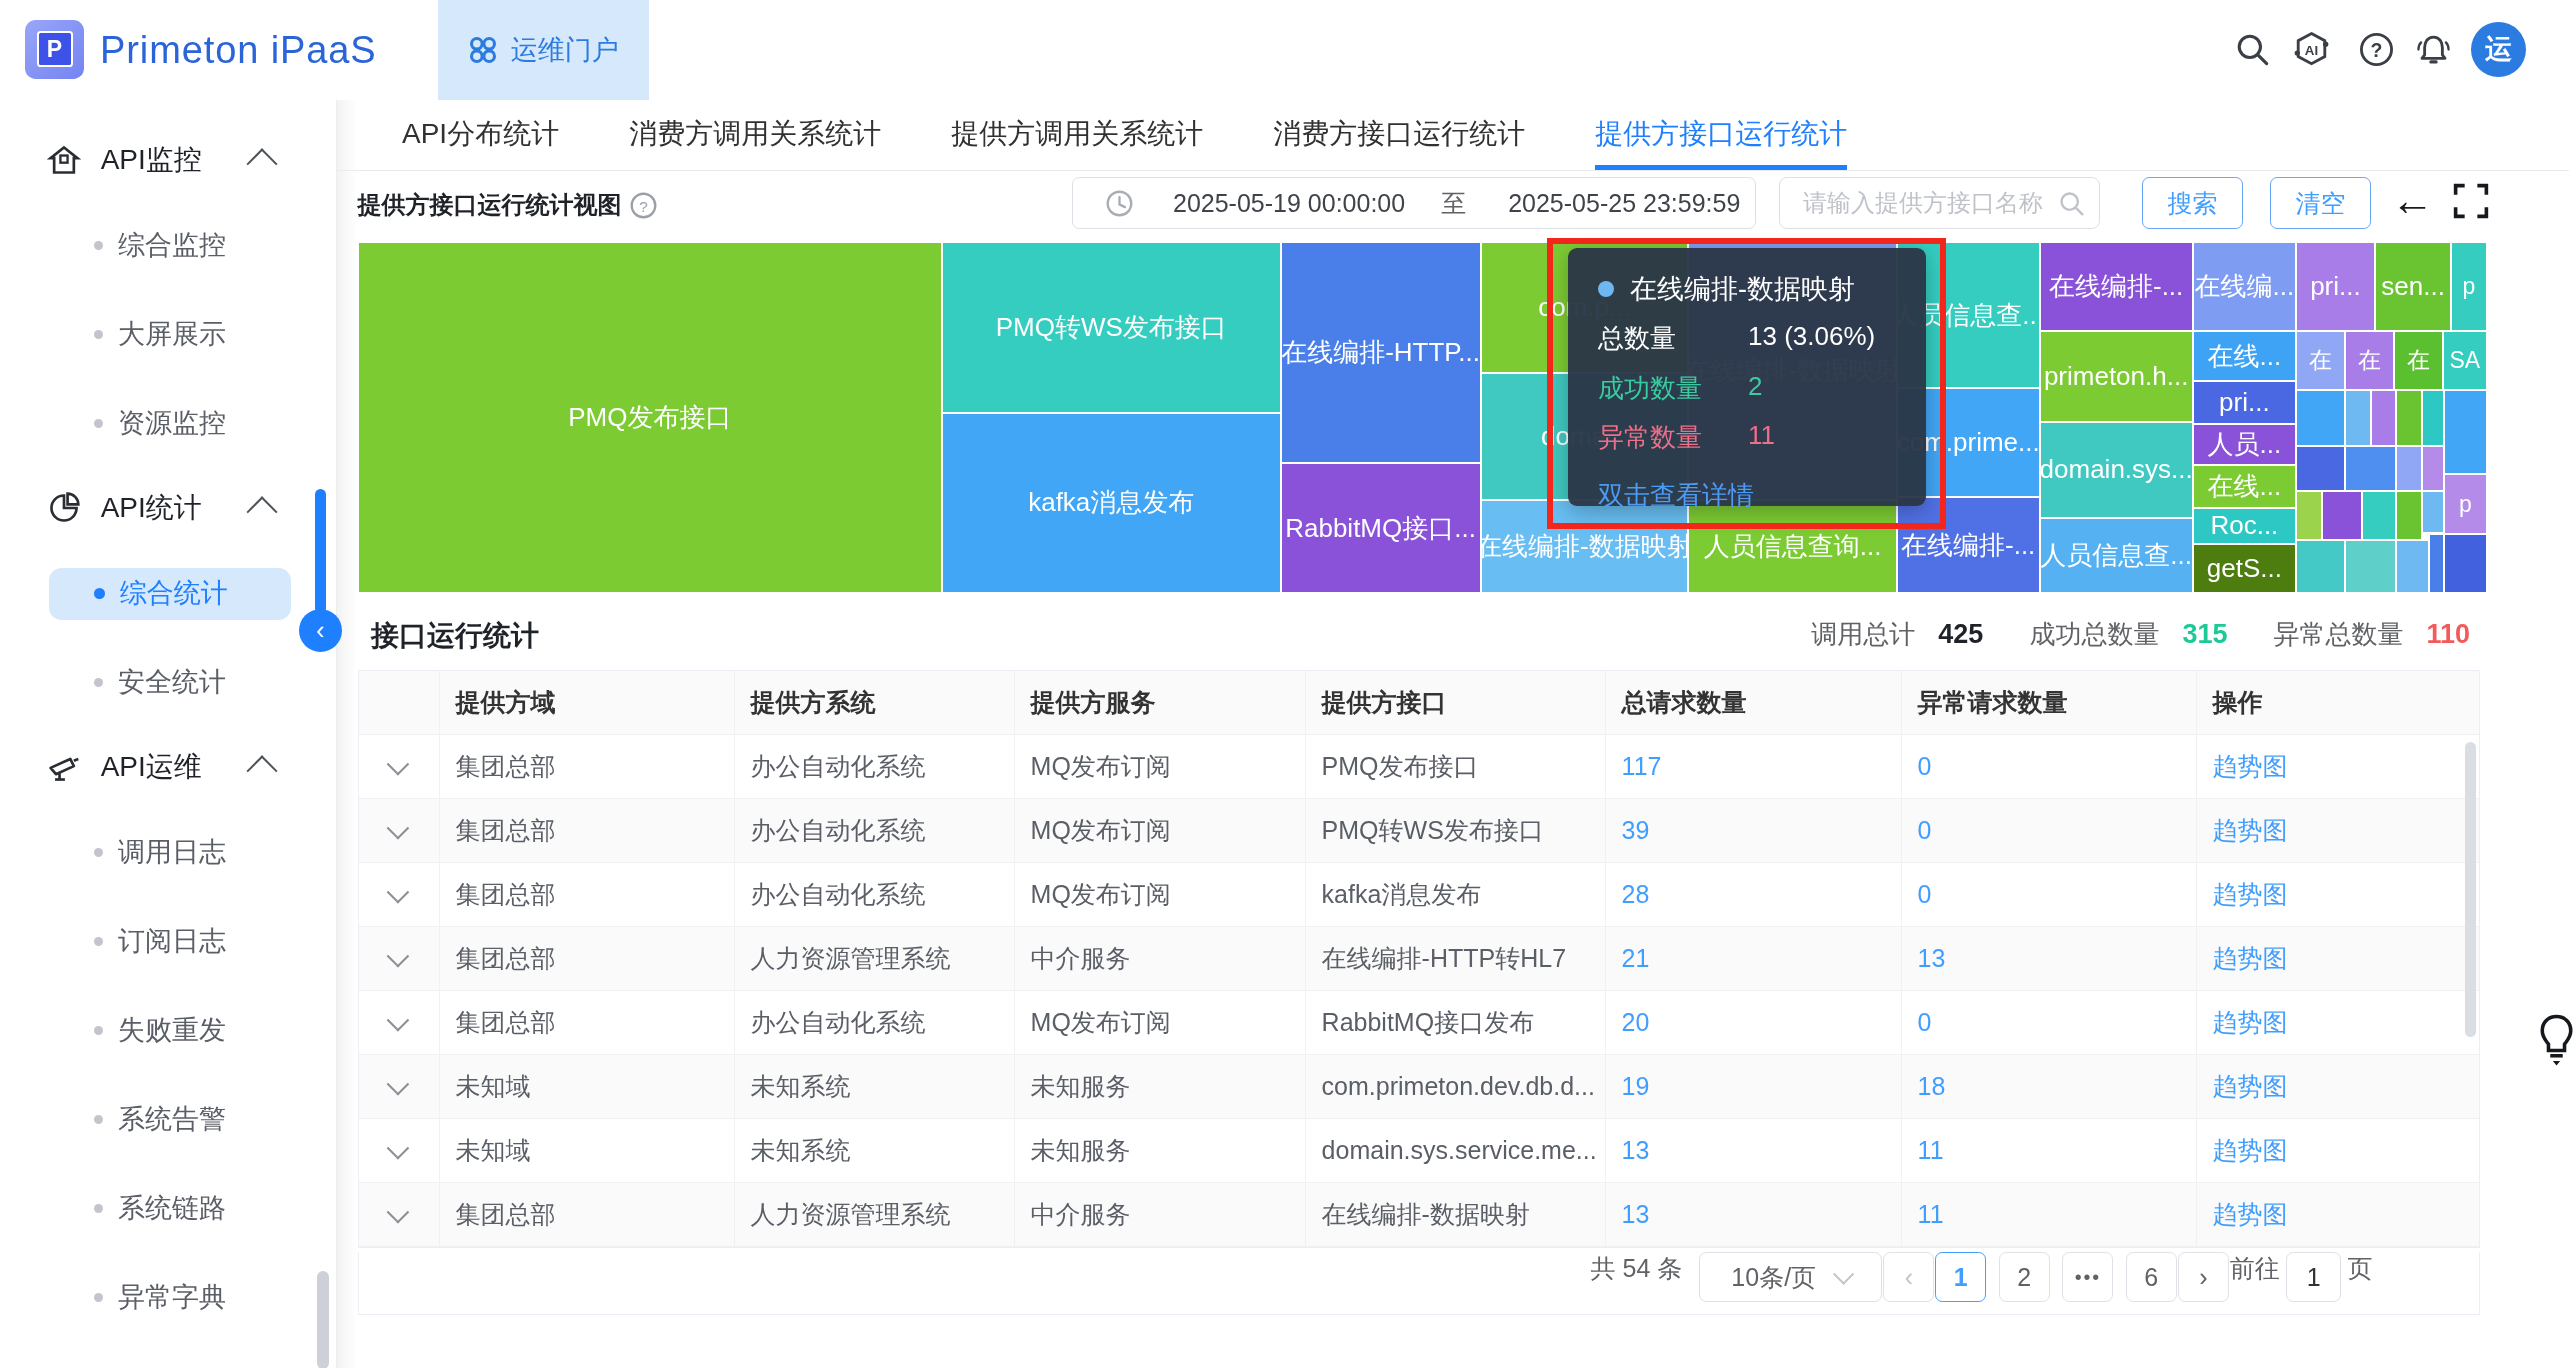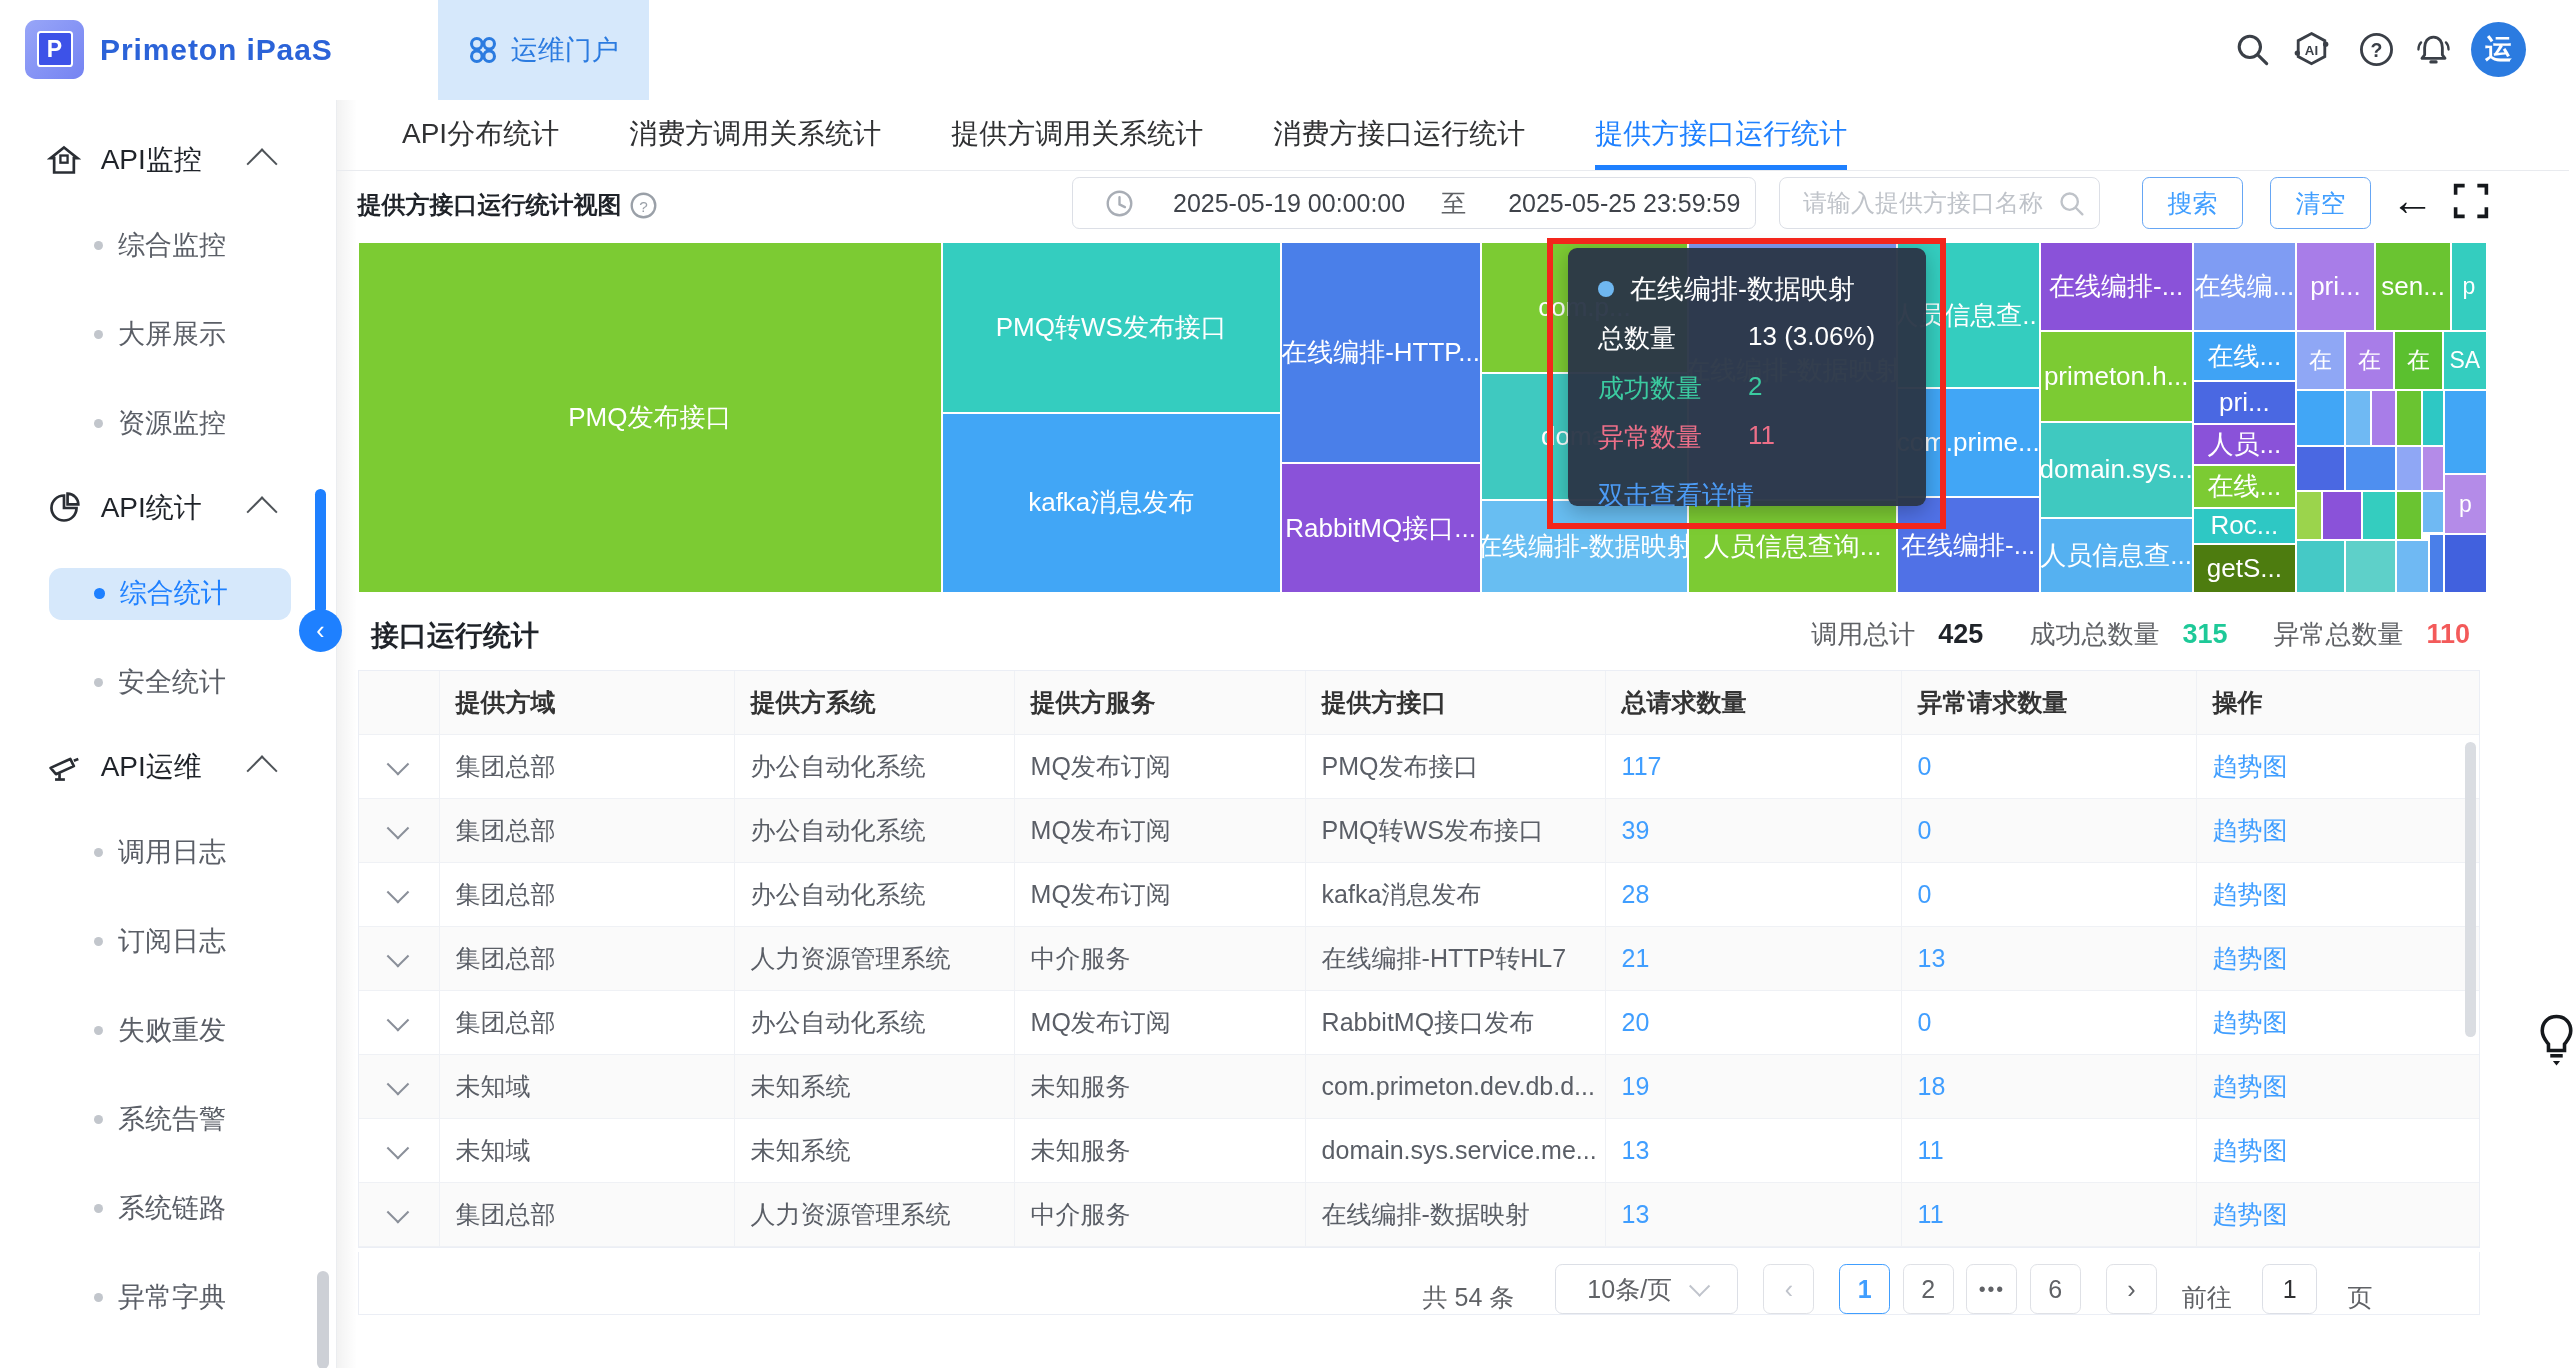--- a/index.html
+++ b/index.html
@@ -6,21 +6,21 @@
   body{width:2576px;height:1368px;overflow:hidden;font-family:"Liberation Sans",sans-serif;color:#303133;}
   #page{position:relative;width:2576px;height:1368px;background:#fff;}
 
   
   #header{position:absolute;left:0;top:0;width:2576px;height:100px;background:#fff;border-bottom:1.8px solid #ECEEF2;}
   #logo-icon{position:absolute;left:25px;top:19.7px;width:59px;height:59px;border-radius:10.7px;
     background:linear-gradient(135deg,#98A6F8,#7583F2);display:flex;align-items:center;justify-content:center;cursor:pointer;}
   #logo-icon .inner{width:32px;height:32px;background:#3D52E8;border:2.7px solid #fff;border-radius:3.6px;
     color:#fff;font-weight:bold;font-size:23px;display:flex;align-items:center;justify-content:center;}
   #brand{position:absolute;left:100px;top:0;height:100px;display:flex;align-items:center;
-    font-size:30px;font-weight:bold;color:#2B63D8;letter-spacing:0.9px;}
+    font-size:38px;font-weight:normal;color:#2B63D8;letter-spacing:0.9px;}
   #portal-tab{position:absolute;left:438px;top:0;width:211px;height:100px;background:#D6E8FB;color:#2B7BE0;
     display:flex;align-items:center;justify-content:center;gap:12.5px;font-size:27px;cursor:pointer;}
   .hdr-ic{position:absolute;top:30px;width:39px;height:39px;cursor:pointer;}
   .hdr-ic svg{width:39px;height:39px;}
   #avatar{position:absolute;left:2471px;top:21.5px;width:55px;height:55px;border-radius:50%;background:#2B7BE0;
     color:#fff;font-size:27px;font-weight:bold;display:flex;align-items:center;justify-content:center;cursor:pointer;}
 
   
   #sidebar{position:absolute;left:0;top:100px;width:336px;height:1268px;background:#fff;border-right:0.9px solid #EBEDF0;}
   #sidebar-menu{padding-top:19.7px;}
@@ -105,21 +105,21 @@
   .cell:last-child{border-right:none;}
   .t-row .cell{height:64px;background:#fff;}
   .t-row.stripe .cell{background:#FAFAFA;}
   .cell.c-expand{justify-content:center;padding-left:0;}
   .expand-chev{width:14.3px;height:14.3px;border-left:2.7px solid #8A8F99;border-bottom:2.7px solid #8A8F99;transform:rotate(-45deg);cursor:pointer;margin-top:-5.4px;}
   .cell a{color:#409EFF;text-decoration:none;cursor:pointer;}
   #table-scroll-thumb{position:absolute;left:2128px;top:642px;width:10.7px;height:295px;background:#DADDE2;border-radius:5.4px;cursor:pointer;}
 
   
   #pager{position:absolute;left:20.6px;top:1152px;width:2122px;height:63px;border:0.9px solid #EBEEF5;border-top:none;box-sizing:border-box;
-    display:flex;align-items:flex-end;justify-content:flex-end;gap:25px;font-size:25px;color:#606266;padding-right:106px;padding-left:24px;}
+    display:flex;align-items:flex-start;justify-content:flex-end;gap:1px;font-size:25px;color:#606266;padding-right:106px;padding-left:24px;}
   #page-total{margin-right:16px;}
   #page-size{width:183px;height:50px;border:1.8px solid #DCDFE6;border-radius:7.2px;display:flex;align-items:center;justify-content:center;gap:19.7px;cursor:pointer;box-sizing:border-box;}
   #page-size .sel-chev{width:12.5px;height:12.5px;border-left:2.7px solid #C0C4CC;border-bottom:2.7px solid #C0C4CC;transform:rotate(-45deg);margin-top:-5.4px;}
   .pg-btn{min-width:51px;height:50px;border:1.8px solid #DFE1E6;border-radius:7.2px;background:#fff;display:flex;align-items:center;justify-content:center;cursor:pointer;box-sizing:border-box;font-size:25px;color:#606266;}
   .pg-btn.disabled{color:#C0C4CC;}
   .pg-btn.active{border-color:#409EFF;color:#409EFF;font-weight:bold;}
   .pg-btn.dots{letter-spacing:1.8px;font-size:19.7px;}
   #goto-input{width:55px;height:50px;border:1.8px solid #DCDFE6;border-radius:7.2px;text-align:center;font-size:25px;color:#303133;
     box-sizing:border-box;outline:none;font-family:"Liberation Sans",sans-serif;margin:0 5.4px;}
 

